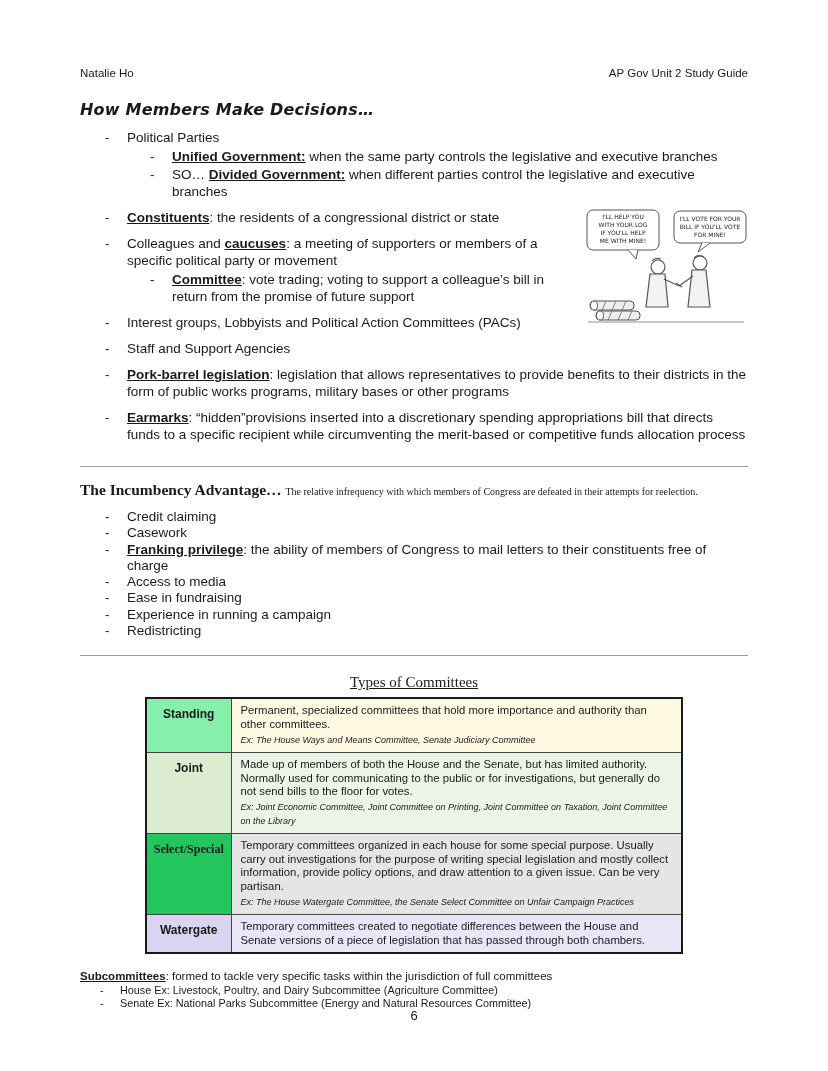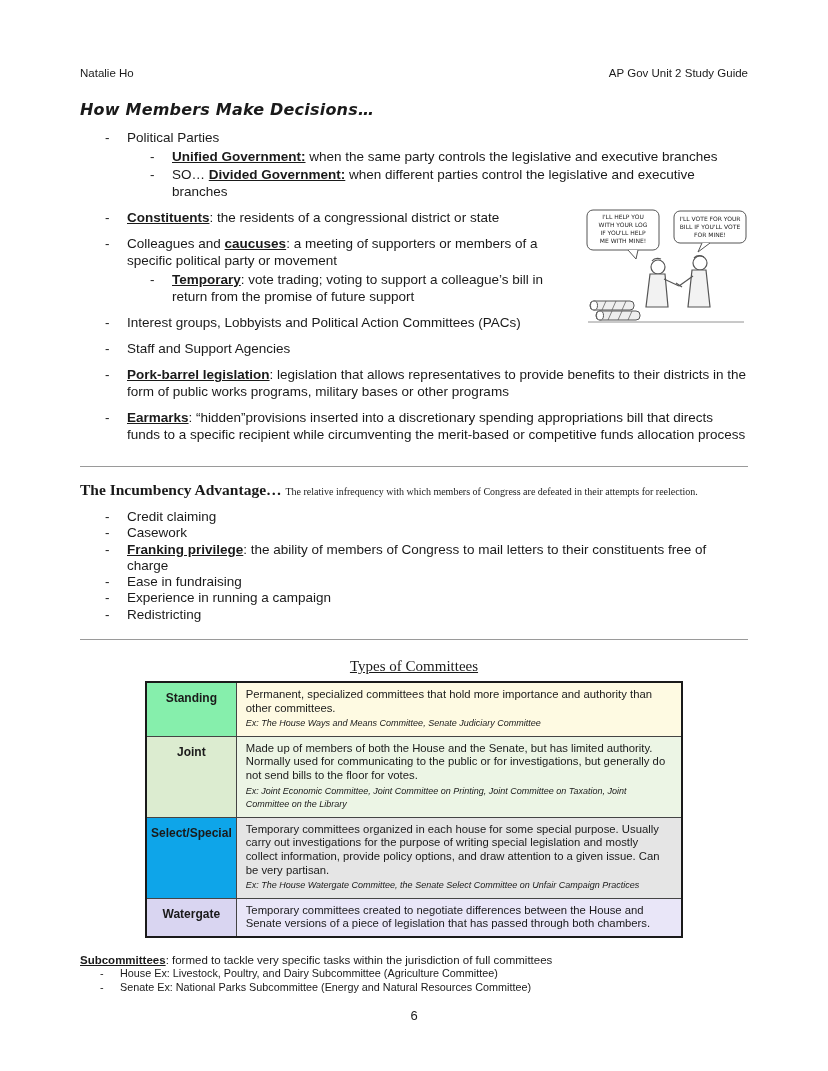--- a/index.html
+++ b/index.html
@@ -145,39 +145,40 @@
             <path d="M20,92 l-4,9 M30,92 l-4,9 M40,92 l-4,9 M26,102 l-4,9 M36,102 l-4,9 M46,102 l-4,9" fill="none" stroke-width="0.7"></path>
           </g>
           <path d="M2,113 L158,113" stroke="#777" stroke-width="0.8" fill="none"></path>
         </svg>
       </div>
       <ul class="l1">
         <li class="li1"><span class="term">Constituents</span><span>: the residents of a congressional district or state</span></li>
         <li class="li1">
           <span>Colleagues and </span><span class="term">caucuses</span><span>: a meeting of supporters or members of a specific political party or movement</span>
           <ul class="l2">
-            <li class="li2"><span class="term">Temporary</span><span>: vote trading; voting to support a colleague’s bill in return from the promise of future support</span></li>
+            <li class="li2"><span class="term">Committee</span><span>: vote trading; voting to support a colleague’s bill in return from the promise of future support</span></li>
           </ul>
         </li>
         <li class="li1"><span>Interest groups, Lobbyists and Political Action Committees (PACs)</span></li>
         <li class="li1"><span>Staff and Support Agencies</span></li>
         <li class="li1"><span class="term">Pork-barrel legislation</span><span>: legislation that allows representatives to provide benefits to their districts in the form of public works programs, military bases or other programs</span></li>
         <li class="li1"><span class="term">Earmarks</span><span>: “hidden”provisions inserted into a discretionary spending appropriations bill that directs funds to a specific recipient while circumventing the merit-based or competitive funds allocation process</span></li>
       </ul>
     </div>
 
     <hr class="rule">
 
     <h2 class="title2"><span>The Incumbency Advantage…</span> <span class="sub">The relative infrequency with which members of Congress are defeated in their attempts for reelection.</span></h2>
 
 
     <ul class="l1 tight">
       <li class="li1"><span>Credit claiming</span></li>
       <li class="li1"><span>Casework</span></li>
       <li class="li1"><span class="term">Franking privilege</span><span>: the ability of members of Congress to mail letters to their constituents free of charge</span></li>
+      <li class="li1"><span>Access to media</span></li>
       <li class="li1"><span>Ease in fundraising</span></li>
       <li class="li1"><span>Experience in running a campaign</span></li>
       <li class="li1"><span>Redistricting</span></li>
     </ul>
 
     <hr class="rule" style="margin-top:16px;">
 
     <div class="committees">
       <h3 class="title3">Types of Committees</h3>
 
@@ -191,21 +192,21 @@
           </td>
         </tr>
         <tr>
           <td class="cname" style="background-color: rgb(220, 236, 208);">Joint</td>
           <td class="cdesc" style="background-color: rgb(236, 245, 229);">
             <div>Made up of members of both the House and the Senate, but has limited authority. Normally used for communicating to the public or for investigations, but generally do not send bills to the floor for votes.</div>
             <div class="ex">Ex: Joint Economic Committee, Joint Committee on Printing, Joint Committee on Taxation, Joint Committee on the Library</div>
           </td>
         </tr>
         <tr>
-          <td class="cname" style="background-color: #0ea5e9;">Select/Special</td>
+          <td class="cname" style="background-color: #22c55e; font-family: Liberation Serif, serif;">Select/Special</td>
           <td class="cdesc" style="background-color: #e5e5e5;">
             <div>Temporary committees organized in each house for some special purpose. Usually carry out investigations for the purpose of writing special legislation and mostly collect information, provide policy options, and draw attention to a given issue. Can be very partisan.</div>
             <div class="ex">Ex: The House Watergate Committee, the Senate Select Committee on Unfair Campaign Practices</div>
           </td>
         </tr>
         <tr>
           <td class="cname" style="background-color: rgb(217, 213, 241);">Watergate</td>
           <td class="cdesc" style="background-color: rgb(233, 230, 248); margin-top: 20px;">
             <div>Temporary committees created to negotiate differences between the House and Senate versions of a piece of legislation that has passed through both chambers.</div>
 

